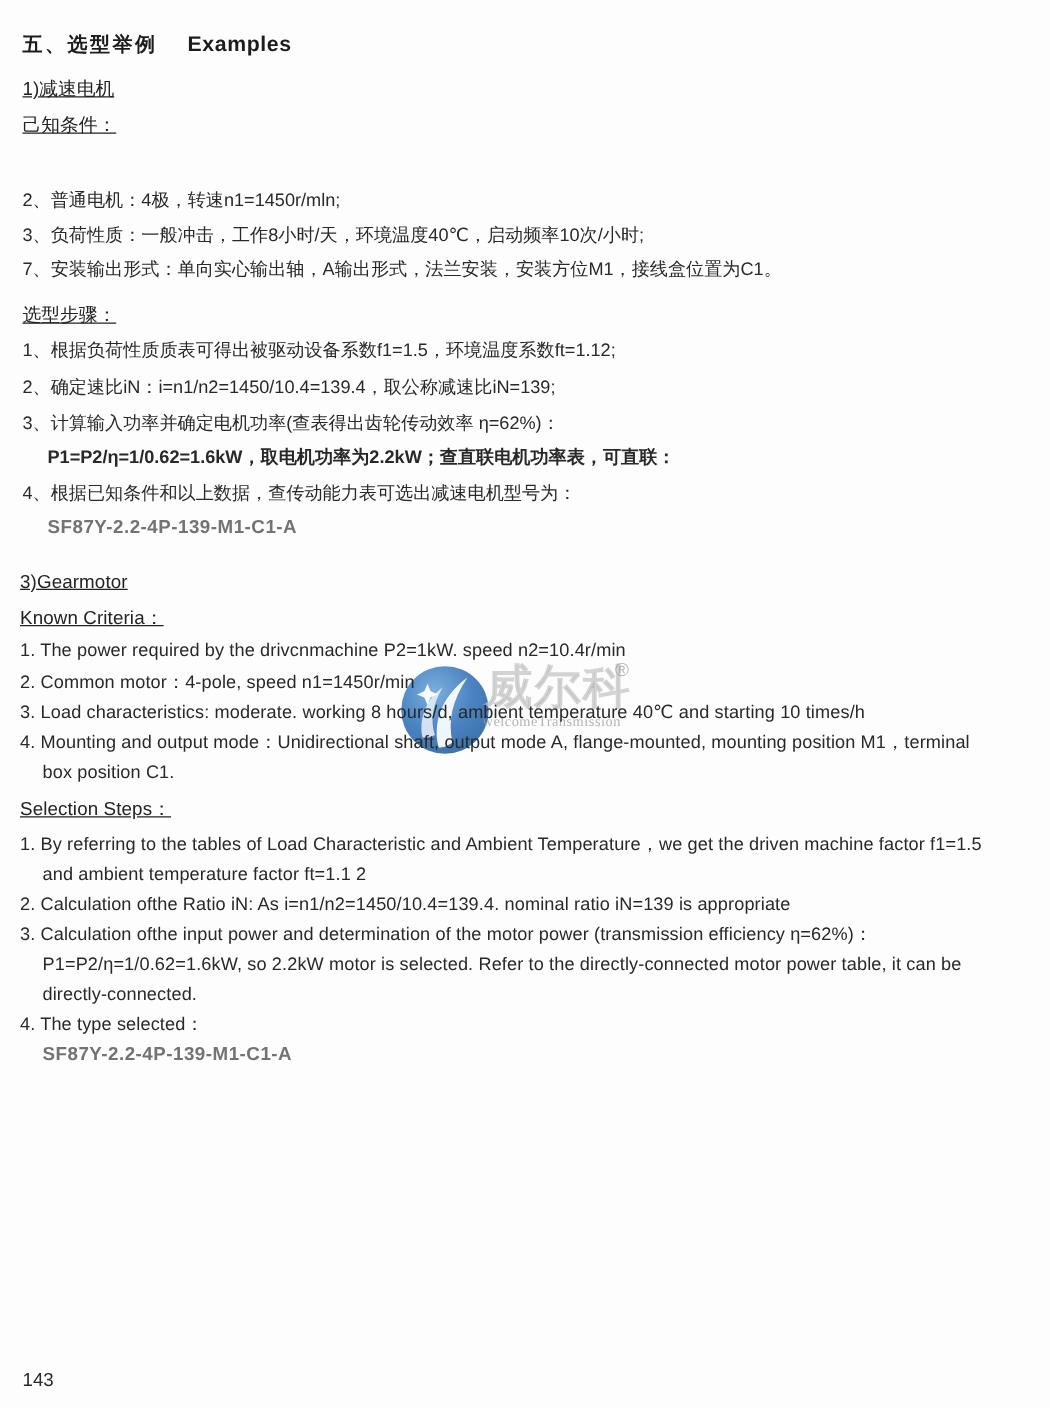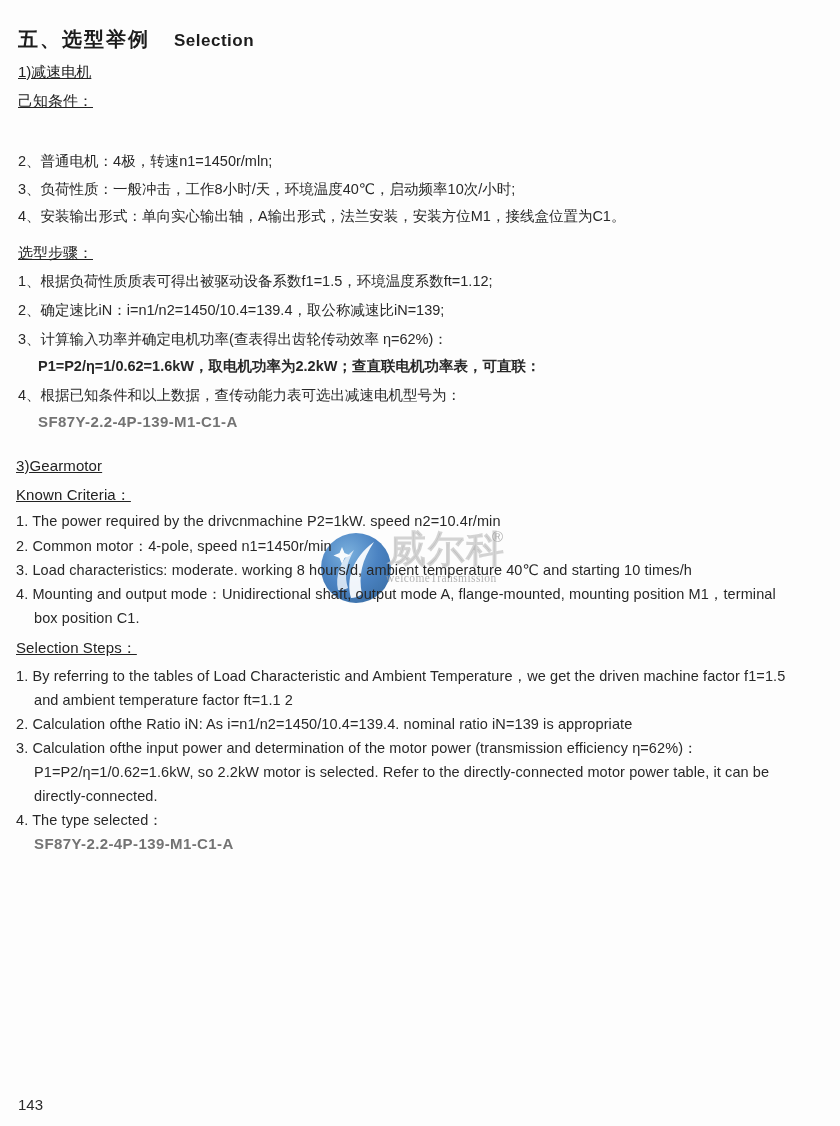--- a/index.html
+++ b/index.html
@@ -12,21 +12,21 @@
     overflow:hidden;
   }
   .page{position:absolute;inset:0;}
   .content{position:absolute;inset:0;z-index:2;}
   .ln{
     position:absolute;left:18px;
     font-size:14.5px;line-height:20px;
     white-space:nowrap;color:#282828;
   }
   .title-row{position:absolute;top:26px;left:18px;white-space:nowrap;}
-  .title-cn{font-size:20px;font-weight:bold;color:#1c1c1c;letter-spacing:2px;}
+  .title-cn{font-size:16px;font-weight:bold;color:#1c1c1c;letter-spacing:2px;}
   .title-en{font-size:17px;font-weight:bold;color:#1c1c1c;margin-left:24px;letter-spacing:.5px;}
   .hd{font-size:15px;color:#222;text-decoration:underline;}
   .cn-detail{left:38px;font-weight:bold;}
   .en{left:16px;letter-spacing:.1px;}
   .en-cont{left:34px;letter-spacing:.1px;}
   .model{font-weight:bold;font-size:15px;letter-spacing:.4px;color:#737373;}
   .pageno{position:absolute;left:18px;top:1096px;font-size:15px;color:#2a2a2a;}
 
   
   .wm{position:absolute;left:320px;top:528px;z-index:1;width:230px;height:80px;}
@@ -65,28 +65,28 @@
       <path d="M22 15 L24.5 21 L30.5 23.5 L24.5 26 L22 32 L19.5 26 L13.5 23.5 L19.5 21 Z" fill="#ffffff" opacity="0.95"></path>
     </svg>
     <div class="wm-brand">威尔科</div>
     <div class="wm-reg">®</div>
     <div class="wm-sub">welcomeTransmission</div>
   </div>
 
   <div class="content">
 
     <div class="title-row">
-      <span class="title-cn">五、选型举例</span><span class="title-en">Selection</span>
+      <span class="title-cn">五、选型举例</span><span class="title-en">Examples</span>
     </div>
 
     <div class="ln hd" style="top:62px">1)减速电机</div>
     <div class="ln hd" style="top:91px">己知条件：</div>
     <div class="ln" style="top:151px">2、普通电机：4极，转速n1=1450r/mln;</div>
     <div class="ln" style="top:179px">3、负荷性质：一般冲击，工作8小时/天，环境温度40℃，启动频率10次/小时;</div>
-    <div class="ln" style="top:206px">4、安装输出形式：单向实心输出轴，A输出形式，法兰安装，安装方位M1，接线盒位置为C1。</div>
+    <div class="ln" style="top:206px">7、安装输出形式：单向实心输出轴，A输出形式，法兰安装，安装方位M1，接线盒位置为C1。</div>
     <div class="ln hd" style="top:243px">选型步骤：</div>
     <div class="ln" style="top:271px">1、根据负荷性质质表可得出被驱动设备系数f1=1.5，环境温度系数ft=1.12;</div>
     <div class="ln" style="top:300px">2、确定速比iN：i=n1/n2=1450/10.4=139.4，取公称减速比iN=139;</div>
     <div class="ln" style="top:329px">3、计算输入功率并确定电机功率(查表得出齿轮传动效率 η=62%)：</div>
     <div class="ln cn-detail" style="top:356px">P1=P2/η=1/0.62=1.6kW，取电机功率为2.2kW；查直联电机功率表，可直联：</div>
     <div class="ln" style="top:385px">4、根据已知条件和以上数据，查传动能力表可选出减速电机型号为：</div>
     <div class="ln cn-detail model" style="top:412px">SF87Y-2.2-4P-139-M1-C1-A</div>
 
     <div class="ln en hd" style="top:456px">3)Gearmotor</div>
     <div class="ln en hd" style="top:485px">Known Criteria：</div>

